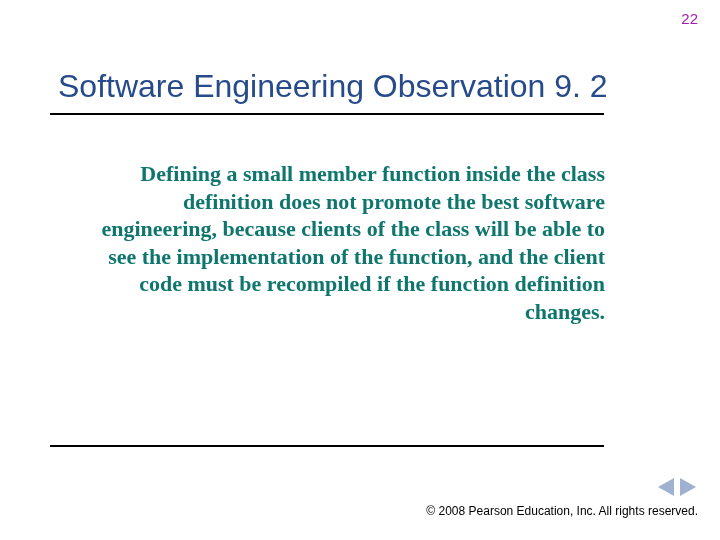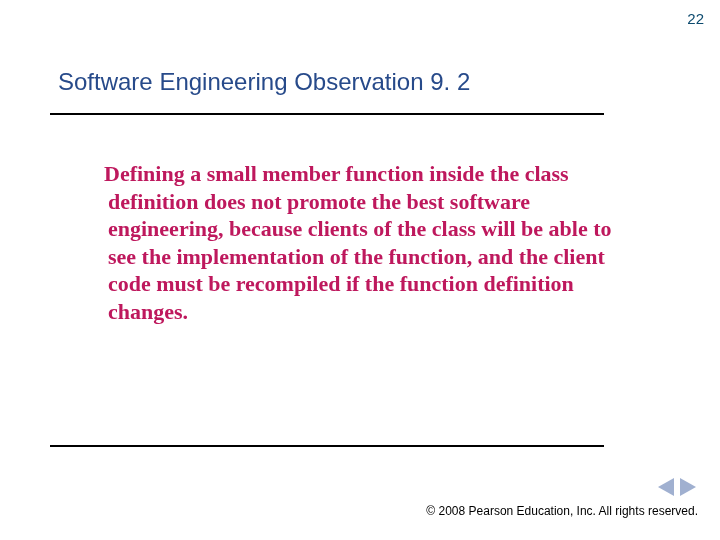--- a/index.html
+++ b/index.html
@@ -13,57 +13,58 @@
       height: 540px;
       background: #ffffff;
       font-family: "Times New Roman", Times, serif;
       position: relative;
       overflow: hidden;
     }
 
     .page-number {
       position: absolute;
       top: 10px;
-      right: 16px;
+      right: 22px;
       font-family: Arial, Helvetica, sans-serif;
       font-size: 15px;
-      color: #0c4a6e;
+      color: #a21caf;
     }
 
     .slide-title {
       position: absolute;
       top: 68px;
       left: 58px;
       font-family: Arial, Helvetica, sans-serif;
-      font-size: 24px;
+      font-size: 32px;
       font-weight: 400;
       color: #274a8a;
       letter-spacing: 0px;
     }
 
     .title-rule {
       position: absolute;
       top: 113px;
       left: 50px;
       width: 554px;
       height: 0;
       border-top: 2px solid #000;
     }
 
     .body-text {
       position: absolute;
       top: 160px;
-      left: 108px;
+      left: 95px;
       width: 510px;
       font-family: "Times New Roman", Times, serif;
       font-size: 22px;
       line-height: 1.25;
-      color: #be185d;
+      color: #0f766e;
       font-weight: bold;
       text-indent: -4px;
+      text-align: right;
     }
 
     .bottom-rule {
       position: absolute;
       top: 445px;
       left: 50px;
       width: 554px;
       height: 0;
       border-top: 2px solid #000;
     }

